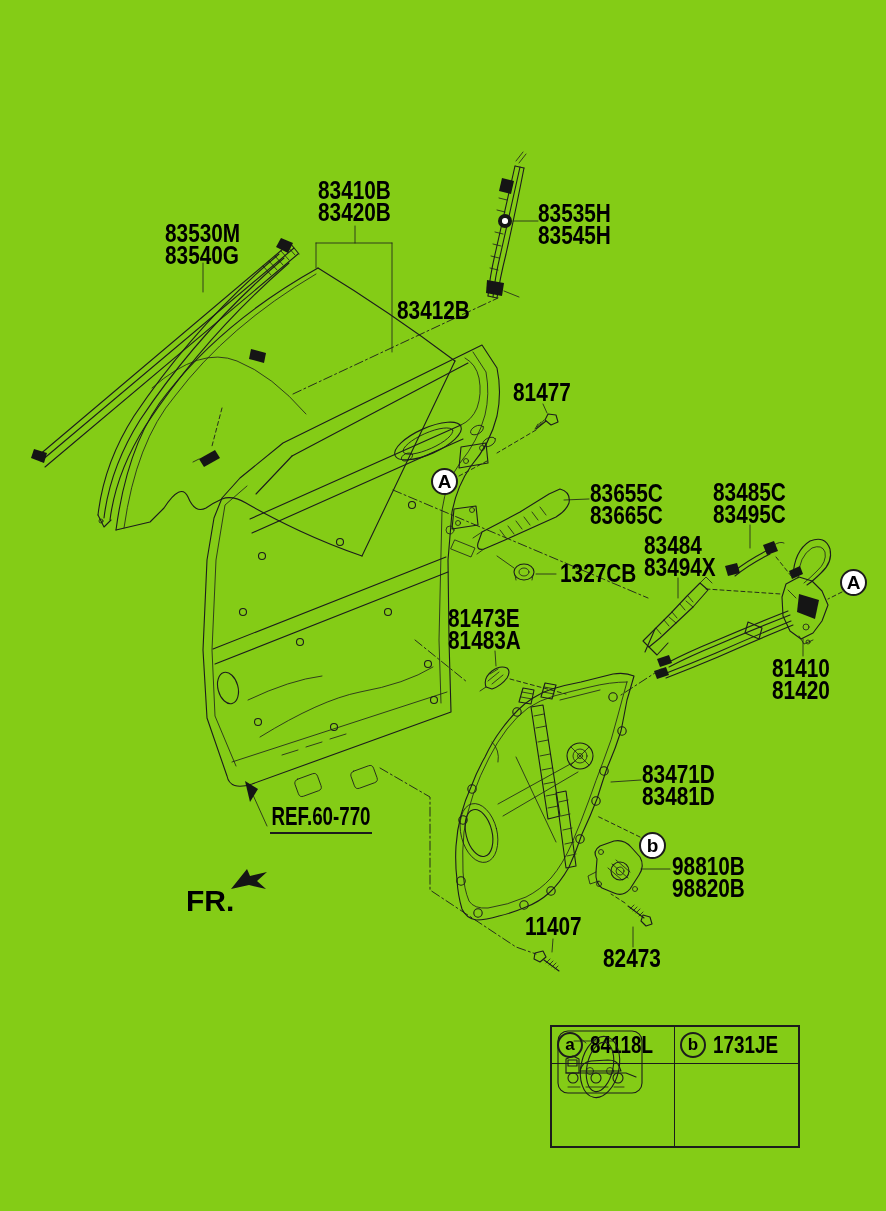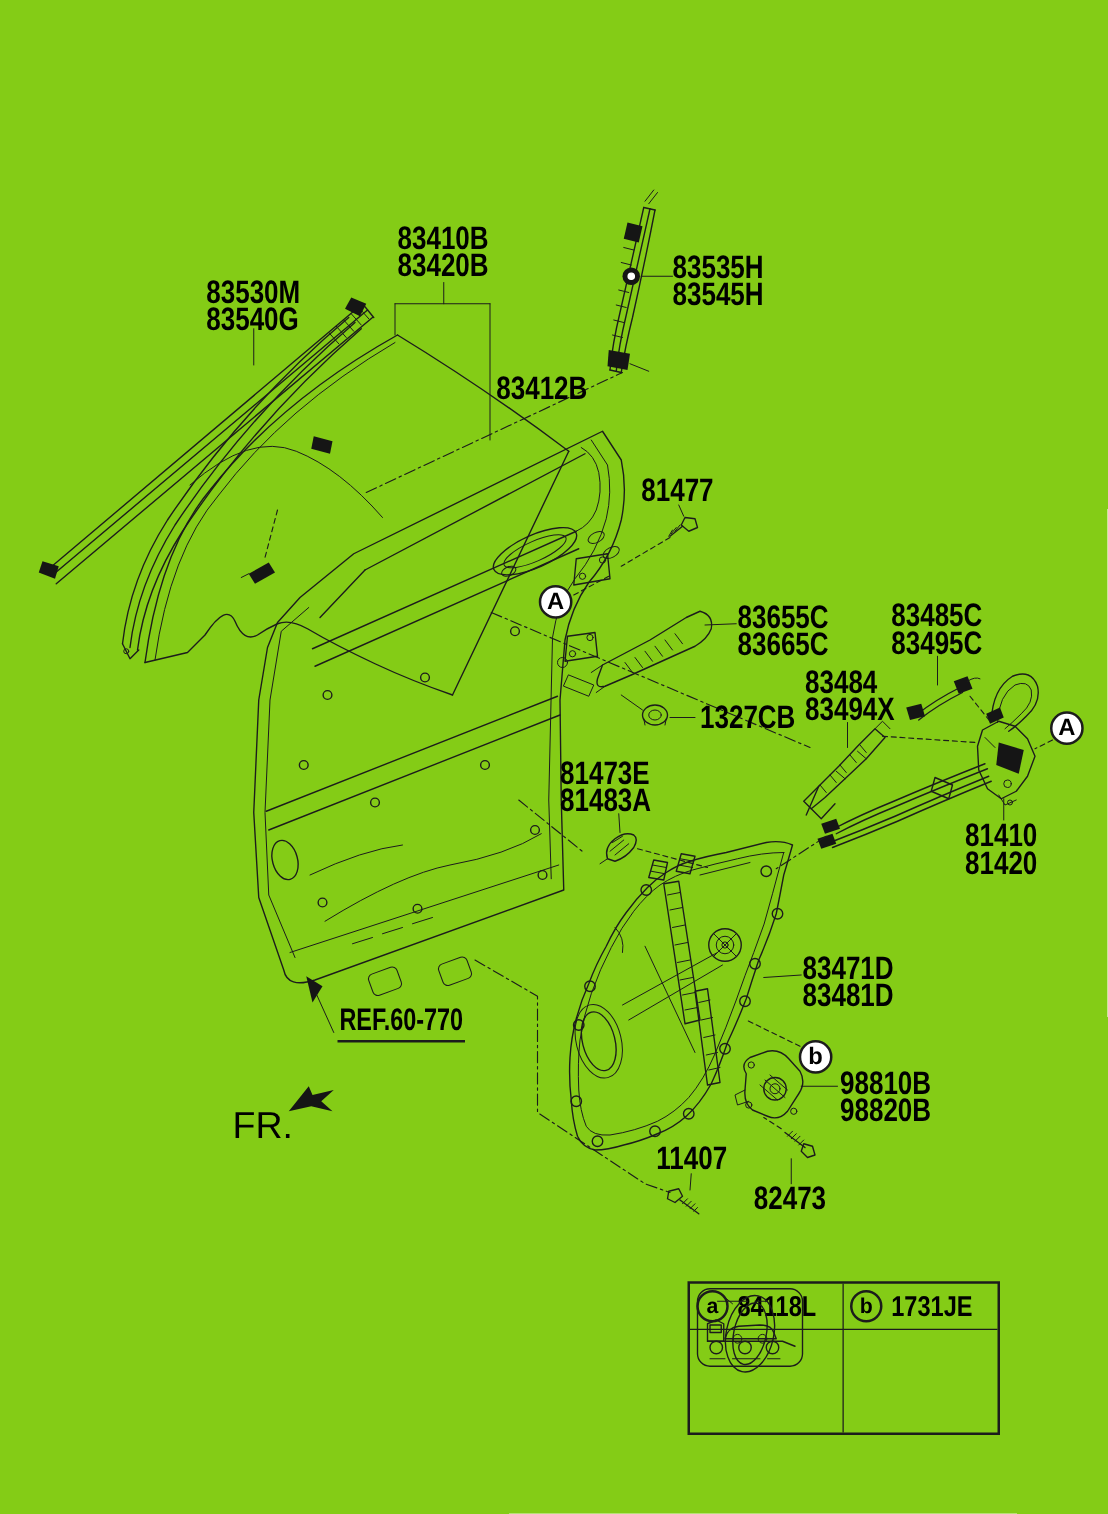--- a/index.html
+++ b/index.html
@@ -9,21 +9,21 @@
   svg *{stroke:#1c1c1c;stroke-width:1.1;fill:none;stroke-linecap:round;stroke-linejoin:round;}
   svg .fill{fill:#151515;stroke:none;}
   svg .thin{stroke-width:.8;}
   svg .dashdot{stroke-dasharray:9 3 2 3;stroke-width:.9;}
   svg .dash{stroke-dasharray:4 3;stroke-width:.9;}
   .lbl{position:absolute;color:#000;font-size:26px;font-weight:700;line-height:22px;
        white-space:pre-line;transform:scaleX(.8);transform-origin:0 0;letter-spacing:0;}
   .marker{position:absolute;width:27px;height:27px;border:2px solid #1c1c1c;border-radius:50%;
           display:flex;align-items:center;justify-content:center;font-size:19px;font-weight:700;color:#000;
           background:#fff;box-sizing:border-box;}
-  .fr{position:absolute;font-size:30px;font-weight:400;color:#000;text-align:right;}
+  .fr{position:absolute;font-size:30px;font-weight:700;color:#000;text-align:right;}
   .ref{position:absolute;font-size:25px;font-weight:700;color:#000;transform:scaleX(.75);
        transform-origin:0 0;border-bottom:2px solid #1c1c1c;padding:0 2px 1px 2px;}
   
   .legend{position:absolute;left:550px;top:1025px;width:250px;height:123px;
           border:2px solid #1c1c1c;box-sizing:border-box;display:flex;flex-wrap:wrap;}
   .lcell{width:50%;height:37px;border-right:1.6px solid #1c1c1c;border-bottom:1.6px solid #1c1c1c;
          box-sizing:border-box;display:flex;align-items:center;gap:7px;padding-left:5px;}
   .lcell:nth-child(2){border-right:none;}
   .licon{width:50%;height:82px;border-right:1.6px solid #1c1c1c;box-sizing:border-box;
          display:flex;align-items:center;justify-content:center;}

